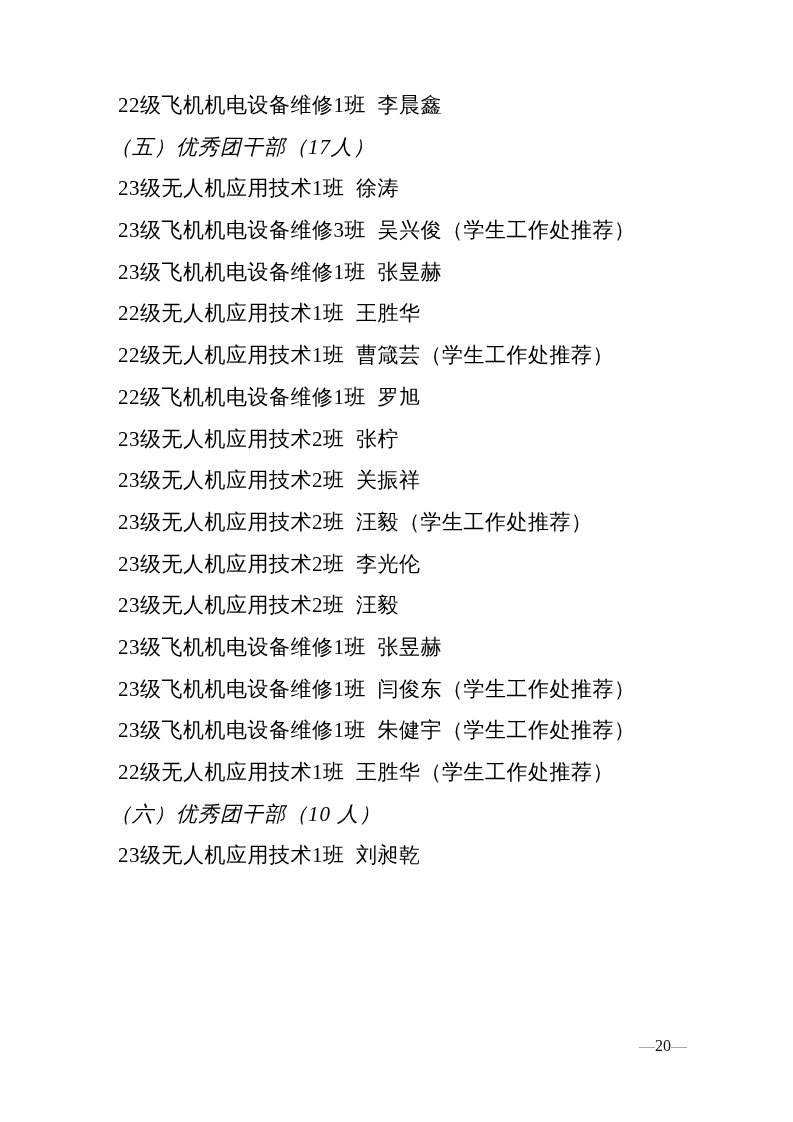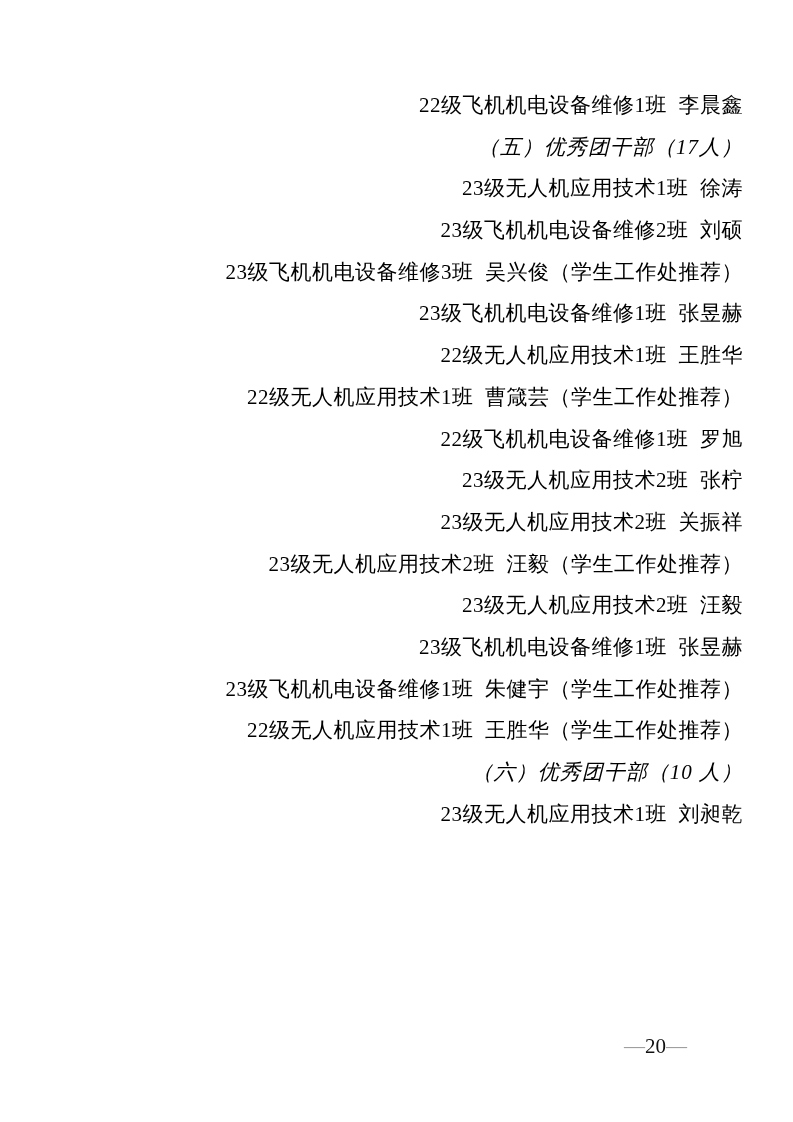--- a/index.html
+++ b/index.html
@@ -14,68 +14,68 @@
     position: relative;
     width: 793px;
     height: 1122px;
     background: #ffffff;
   }
   .doc {
     position: absolute;
     top: 85px;
     left: 118px;
     right: 50px;
-    text-align: right;
   }
   .line {
     height: 41.7px;
     line-height: 41.7px;
     font-size: 21px;
     color: #000000;
     white-space: pre;
     letter-spacing: 0.5px;
   }
   .line.heading {
     font-style: italic;
     margin-left: -8px;
     letter-spacing: 1px;
   }
   .pagenum {
     position: absolute;
     top: 1036px;
     right: 106px;
-    font-size: 21px;
+    font-size: 16px;
     line-height: 20px;
     color: #111111;
     white-space: pre;
   }
   .pagenum .dash {
     color: #9a9a9a;
   }
 </style>
 </head>
 <body>
 
 <div class="page">
 
   <div class="doc">
     <div class="line entry">22级飞机机电设备维修1班  李晨鑫</div>
     <div class="line heading">（五）优秀团干部（17人）</div>
     <div class="line entry">23级无人机应用技术1班  徐涛</div>
-    <div class="line entry">23级飞机机电设备维修2班  刘硕</div>
     <div class="line entry">23级飞机机电设备维修3班  吴兴俊（学生工作处推荐）</div>
     <div class="line entry">23级飞机机电设备维修1班  张昱赫</div>
     <div class="line entry">22级无人机应用技术1班  王胜华</div>
     <div class="line entry">22级无人机应用技术1班  曹箴芸（学生工作处推荐）</div>
     <div class="line entry">22级飞机机电设备维修1班  罗旭</div>
     <div class="line entry">23级无人机应用技术2班  张柠</div>
     <div class="line entry">23级无人机应用技术2班  关振祥</div>
     <div class="line entry">23级无人机应用技术2班  汪毅（学生工作处推荐）</div>
+    <div class="line entry">23级无人机应用技术2班  李光伦</div>
     <div class="line entry">23级无人机应用技术2班  汪毅</div>
     <div class="line entry">23级飞机机电设备维修1班  张昱赫</div>
+    <div class="line entry">23级飞机机电设备维修1班  闫俊东（学生工作处推荐）</div>
     <div class="line entry">23级飞机机电设备维修1班  朱健宇（学生工作处推荐）</div>
     <div class="line entry">22级无人机应用技术1班  王胜华（学生工作处推荐）</div>
     <div class="line heading">（六）优秀团干部（10 人）</div>
     <div class="line entry">23级无人机应用技术1班  刘昶乾</div>
   </div>
 
   <div class="pagenum"><span class="dash">—</span><span>20</span><span class="dash">—</span></div>
 
 </div>
 

